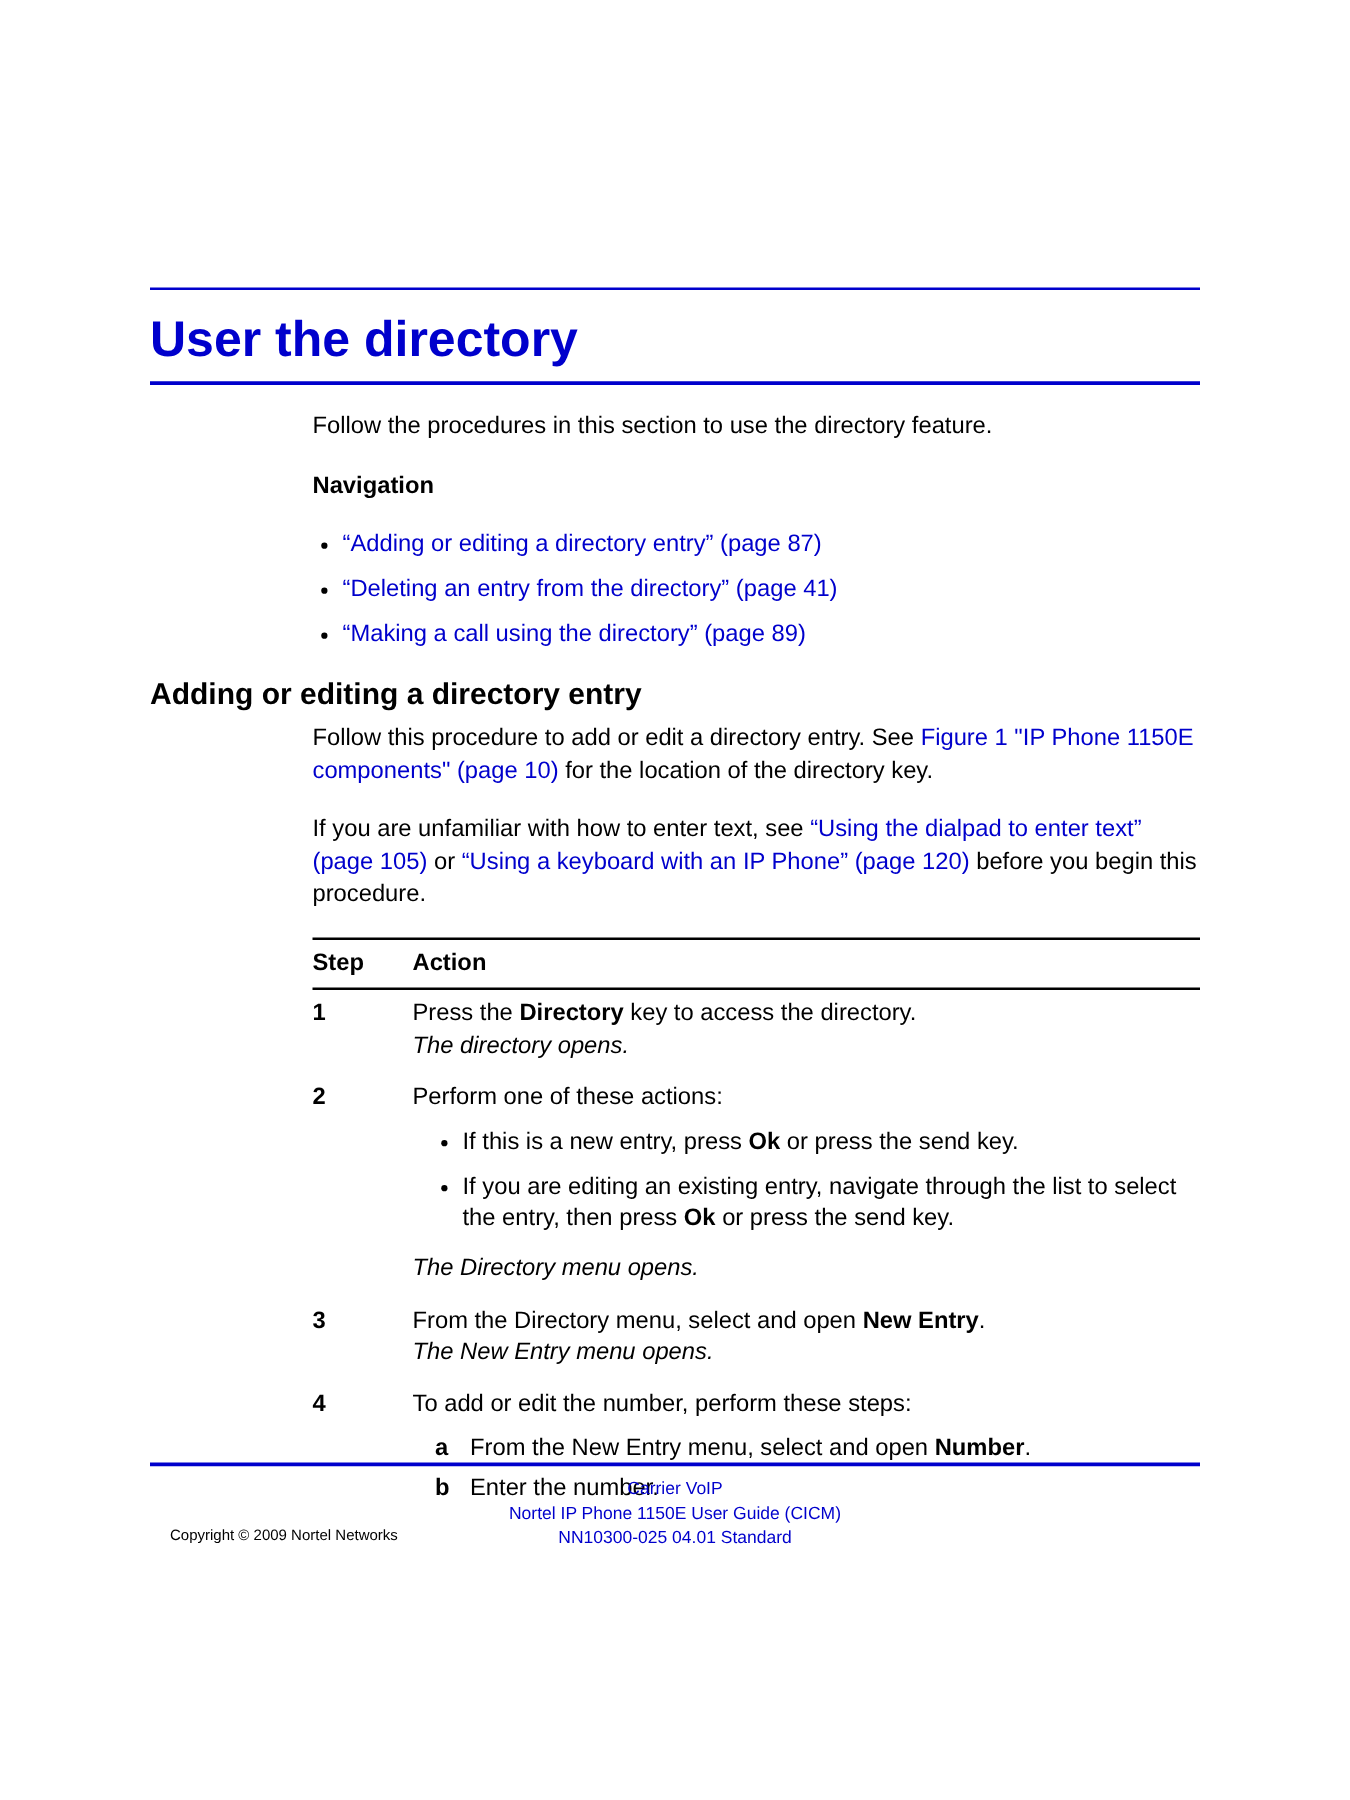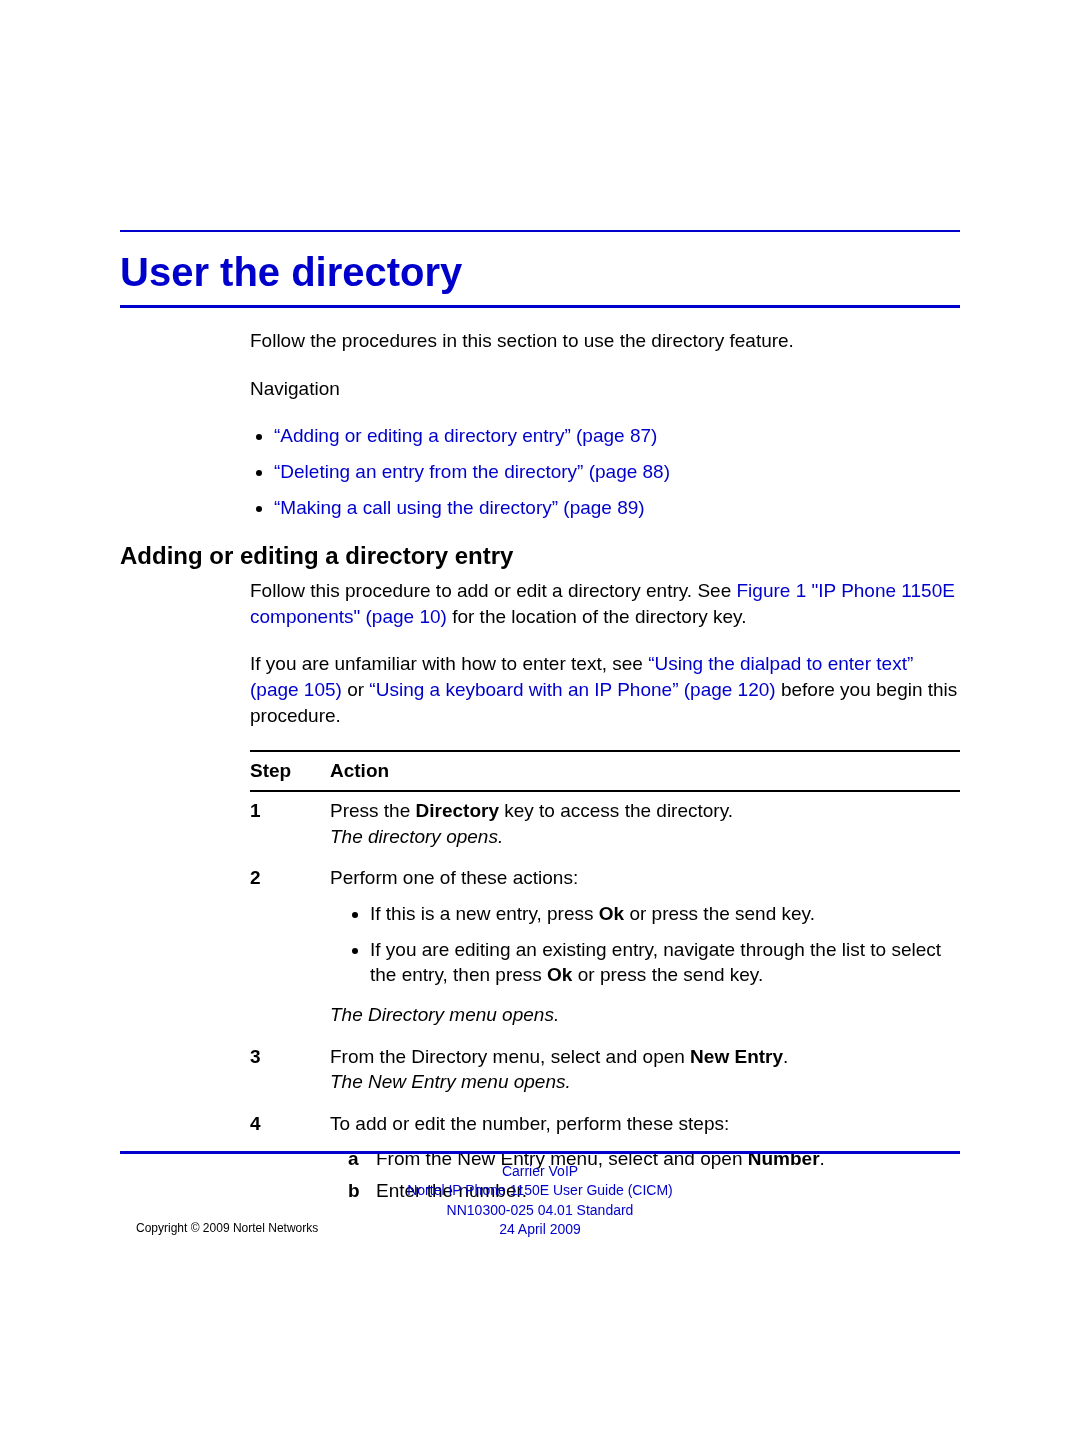--- a/index.html
+++ b/index.html
@@ -41,21 +41,21 @@
   }
   .body-text {
     font-size: 19px;
     line-height: 1.35;
     margin-left: 130px;
   }
   .body-text p {
     margin: 0 0 22px 0;
   }
   .nav-heading {
-    font-weight: normal;
+    font-weight: bold;
     margin: 0 0 8px 0;
     font-size: 19px;
   }
   ul.nav-list {
     margin: 0 0 22px 0;
     padding-left: 24px;
   }
   ul.nav-list li {
     color: #000;
     margin-bottom: 10px;
@@ -138,21 +138,21 @@
   <hr class="rule-thick">
   <h1 class="chapter-title">User the directory</h1>
   <hr class="rule-thick2">
 
   <div class="body-text">
     <p>Follow the procedures in this section to use the directory feature.</p>
 
     <p class="nav-heading">Navigation</p>
     <ul class="nav-list">
       <li><span class="link">“Adding or editing a directory entry” (page 87)</span></li>
-      <li><span class="link">“Deleting an entry from the directory” (page 88)</span></li>
+      <li><span class="link">“Deleting an entry from the directory” (page 41)</span></li>
       <li><span class="link">“Making a call using the directory” (page 89)</span></li>
     </ul>
   </div>
 
   <h2 class="section-title">Adding or editing a directory entry</h2>
 
   <div class="body-text">
     <p>
       <span>Follow this procedure to add or edit a directory entry. See </span><span class="link">Figure 1 "IP Phone 1150E components" (page 10)</span><span> for the location of the directory key.</span>
     </p>
@@ -217,17 +217,16 @@
   </div>
 
 </div>
 
 <div class="footer-wrap">
   <hr class="footer-rule">
   <div class="footer">
     <div>Carrier VoIP</div>
     <div>Nortel IP Phone 1150E User Guide (CICM)</div>
     <div>NN10300-025   04.01   Standard</div>
-    <div>24 April 2009</div>
   </div>
 </div>
 
 <div class="copyright">Copyright © 2009 Nortel Networks</div>
 
 </body></html>

